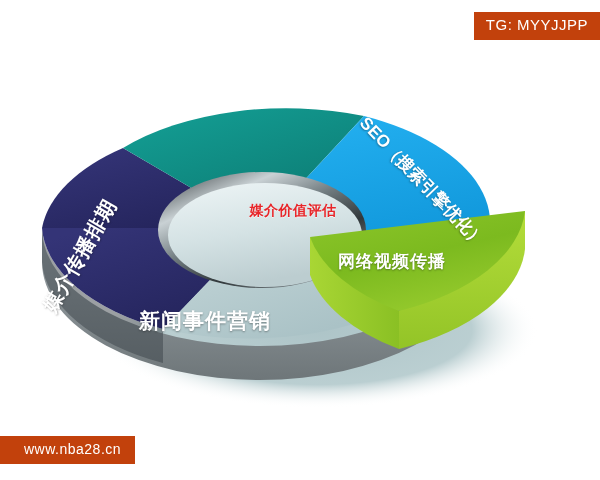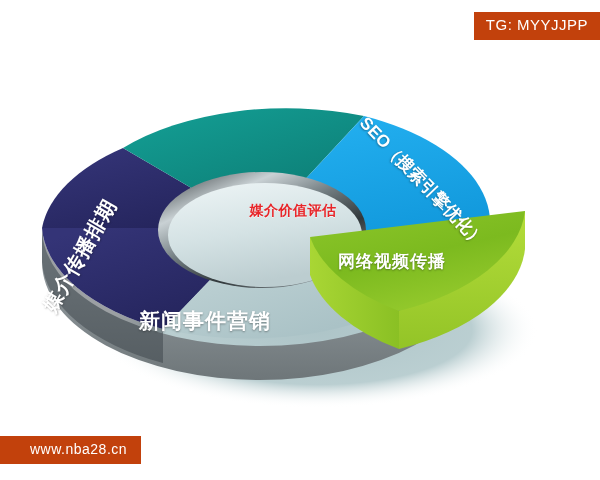--- a/index.html
+++ b/index.html
@@ -27,21 +27,21 @@
     white-space: nowrap;
   }
   .badge-tg {
     top: 12px;
     right: 0px;
   }
   .badge-site {
     left: 0px;
     bottom: 16px;
     font-size: 14px;
-    padding: 6px 14px 7px 30px;
+    padding: 6px 14px 7px 24px;
   }
 
   
   .stage {
     position: absolute;
     left: 0;
     top: 0;
     width: 600px;
     height: 480px;
   }

